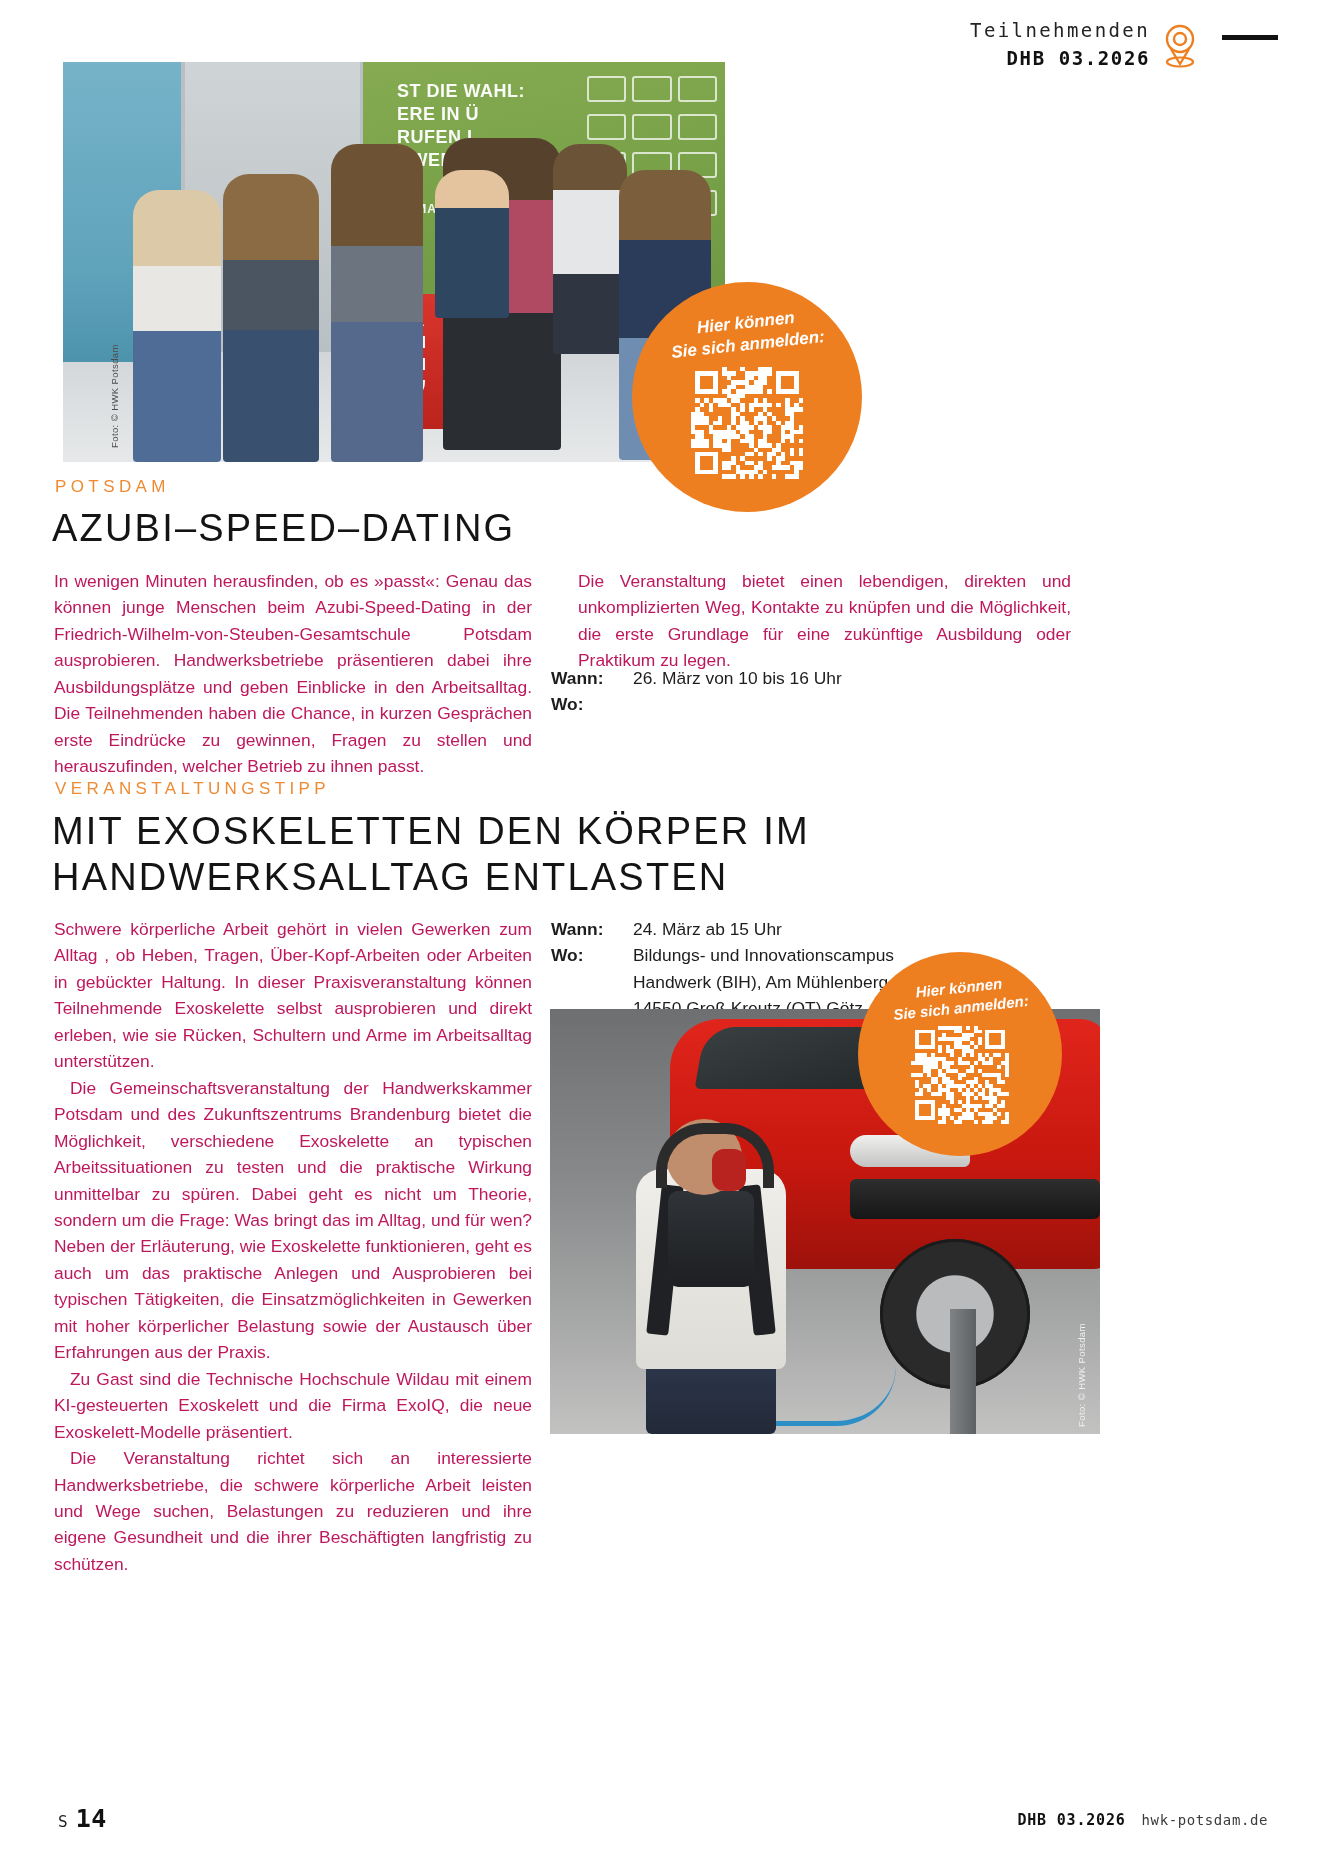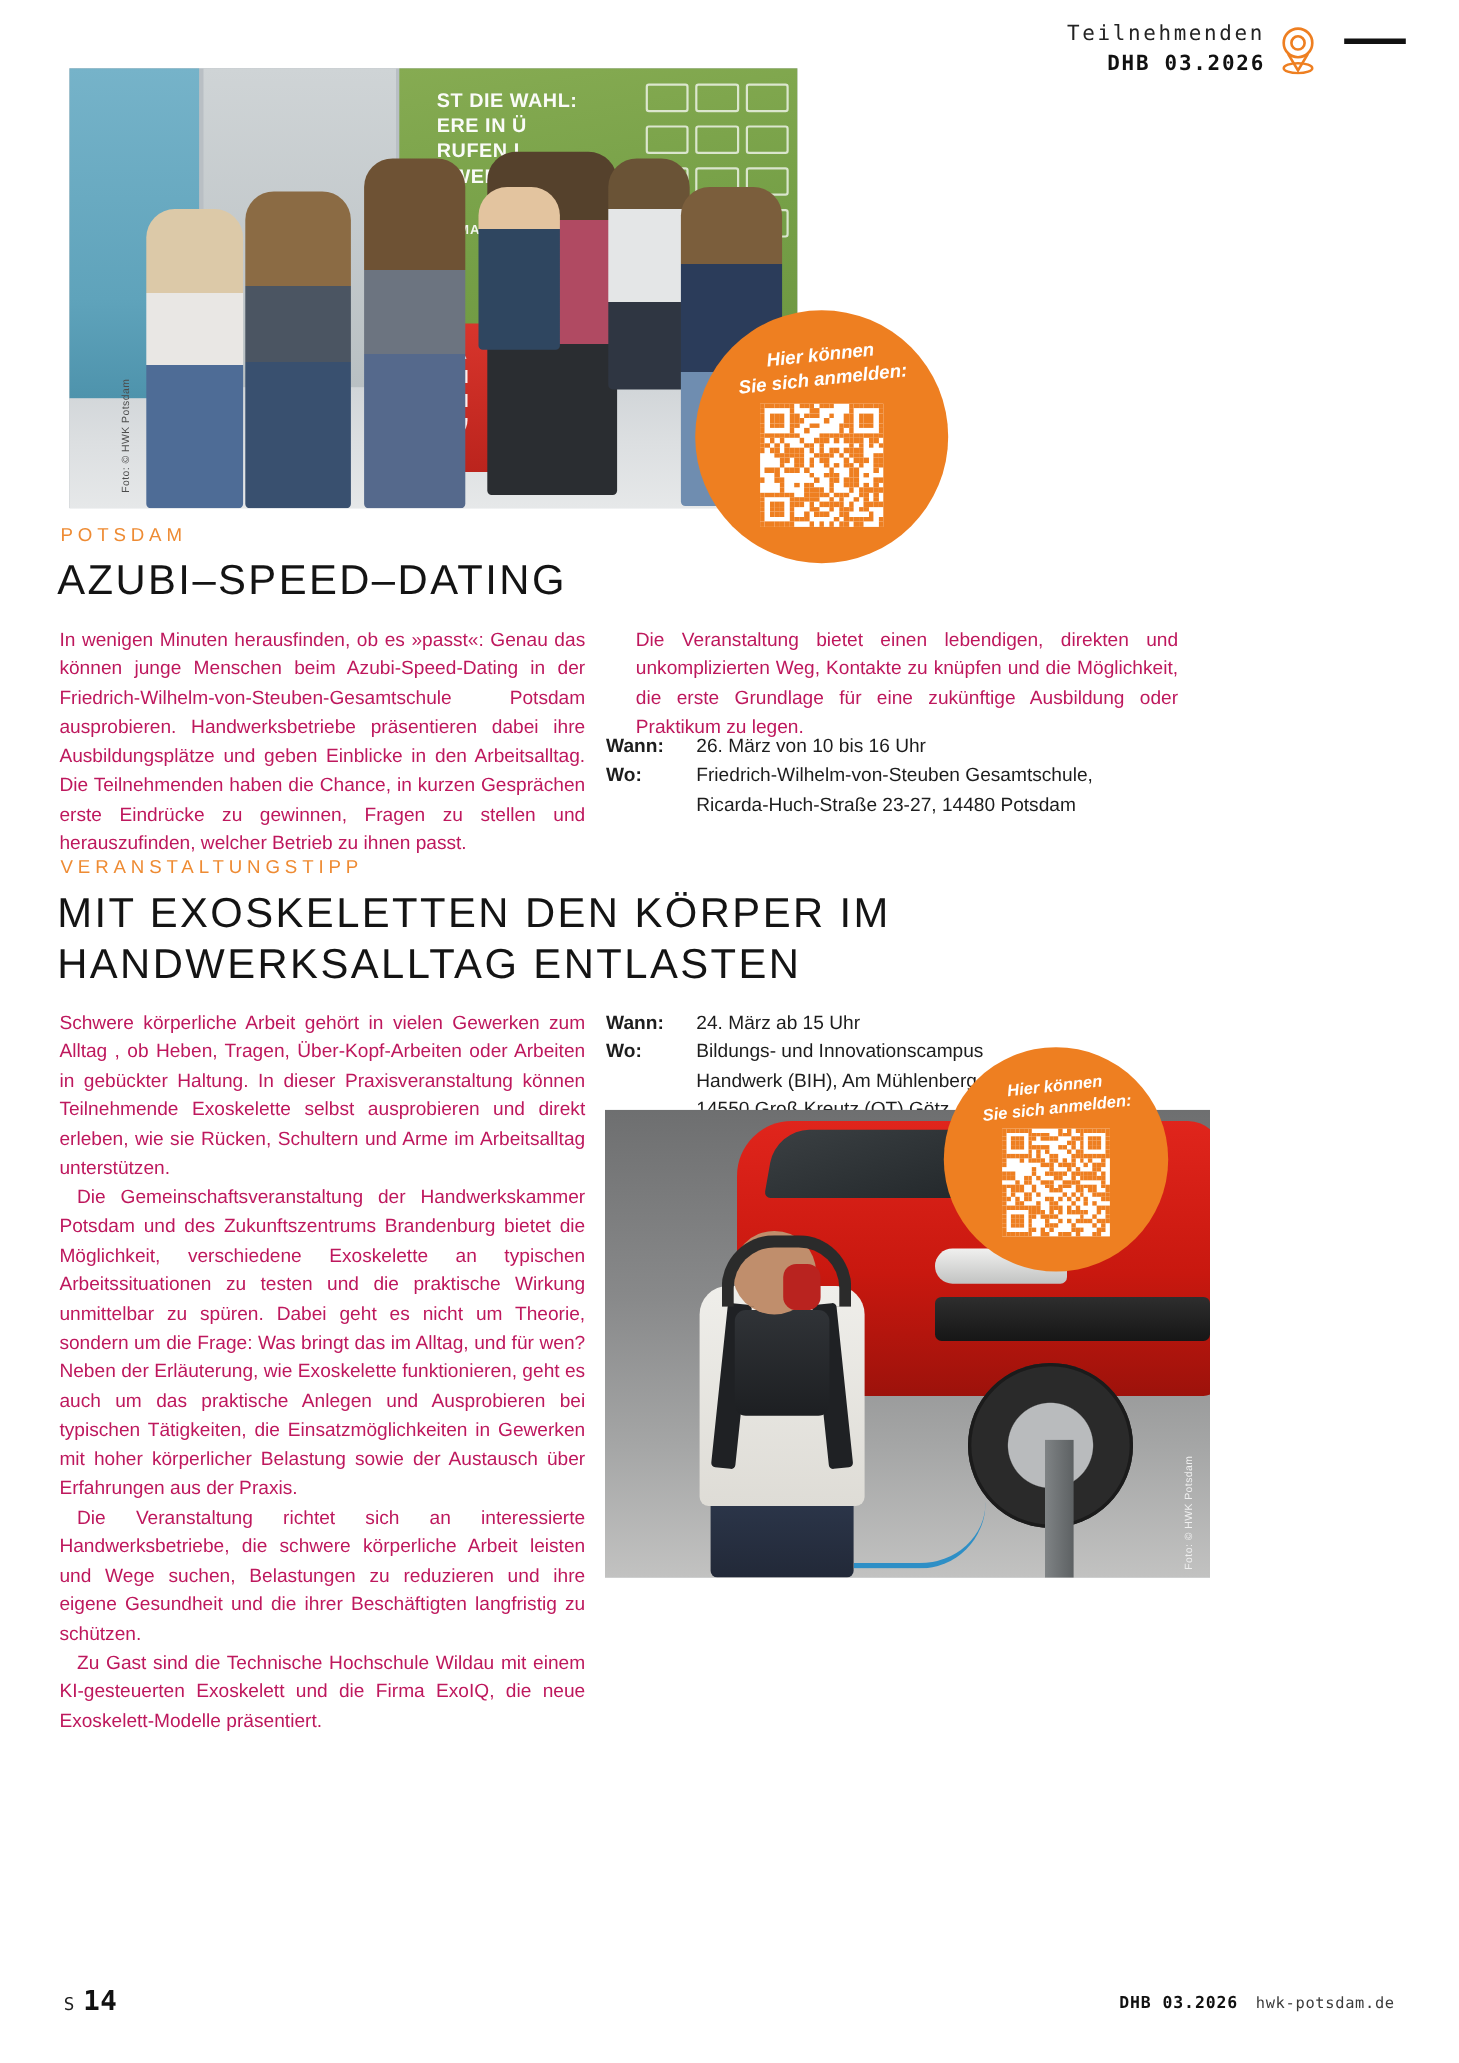--- a/index.html
+++ b/index.html
@@ -1055,34 +1055,32 @@
   <p>Die Veranstaltung bietet einen lebendigen, direkten und unkomplizierten Weg, Kontakte zu knüpfen und die Möglichkeit, die erste Grundlage für eine zukünftige Ausbildung oder Praktikum zu legen.</p>
 </div>
 
 <div class="detail-block" style="left:551px; top:665px; width:500px;">
   <div class="detail-row">
     <span class="detail-label">Wann:</span>
     <span class="detail-value">26. März von 10 bis 16 Uhr</span>
   </div>
   <div class="detail-row">
     <span class="detail-label">Wo:</span>
-    <span class="detail-value">Friedrich-Wilhelm-von-Steuben Gesamtschule,
-Ricarda-Huch-Straße 23-27, 14480 Potsdam</span>
   </div>
 </div>
 
 <div class="kicker" style="left:55px; top:779px;">VERANSTALTUNGSTIPP</div>
 <div class="headline" style="left:52px; top:808px; width:900px;">MIT EXOSKELETTEN DEN KÖRPER IM
 HANDWERKSALLTAG ENTLASTEN</div>
 
 <div class="bodycol" style="left:54px; top:916px; width:478px;">
   <p>Schwere körperliche Arbeit gehört in vielen Gewerken zum Alltag , ob Heben, Tragen, Über-Kopf-Arbeiten oder Arbeiten in gebückter Haltung. In dieser Praxisveranstaltung können Teilnehmende Exoskelette selbst ausprobieren und direkt erleben, wie sie Rücken, Schultern und Arme im Arbeitsalltag unterstützen.</p>
   <p>Die Gemeinschaftsveranstaltung der Handwerkskammer Potsdam und des Zukunftszentrums Brandenburg bietet die Möglichkeit, verschiedene Exoskelette an typischen Arbeitssituationen zu testen und die praktische Wirkung unmittelbar zu spüren. Dabei geht es nicht um Theorie, sondern um die Frage: Was bringt das im Alltag, und für wen? Neben der Erläuterung, wie Exoskelette funktionieren, geht es auch um das praktische Anlegen und Ausprobieren bei typischen Tätigkeiten, die Einsatzmöglichkeiten in Gewerken mit hoher körperlicher Belastung sowie der Austausch über Erfahrungen aus der Praxis.</p>
+  <p>Zu Gast sind die Technische Hochschule Wildau mit einem KI-gesteuerten Exoskelett und die Firma ExoIQ, die neue Exoskelett-Modelle präsentiert.</p>
   <p>Die Veranstaltung richtet sich an interessierte Handwerksbetriebe, die schwere körperliche Arbeit leisten und Wege suchen, Belastungen zu reduzieren und ihre eigene Gesundheit und die ihrer Beschäftigten langfristig zu schützen.</p>
-  <p>Zu Gast sind die Technische Hochschule Wildau mit einem KI-gesteuerten Exoskelett und die Firma ExoIQ, die neue Exoskelett-Modelle präsentiert.</p>
 </div>
 
 <div class="detail-block" style="left:551px; top:916px; width:430px;">
   <div class="detail-row">
     <span class="detail-label">Wann:</span>
     <span class="detail-value">24. März ab 15 Uhr</span>
   </div>
   <div class="detail-row">
     <span class="detail-label">Wo:</span>
     <span class="detail-value">Bildungs- und Innovationscampus

